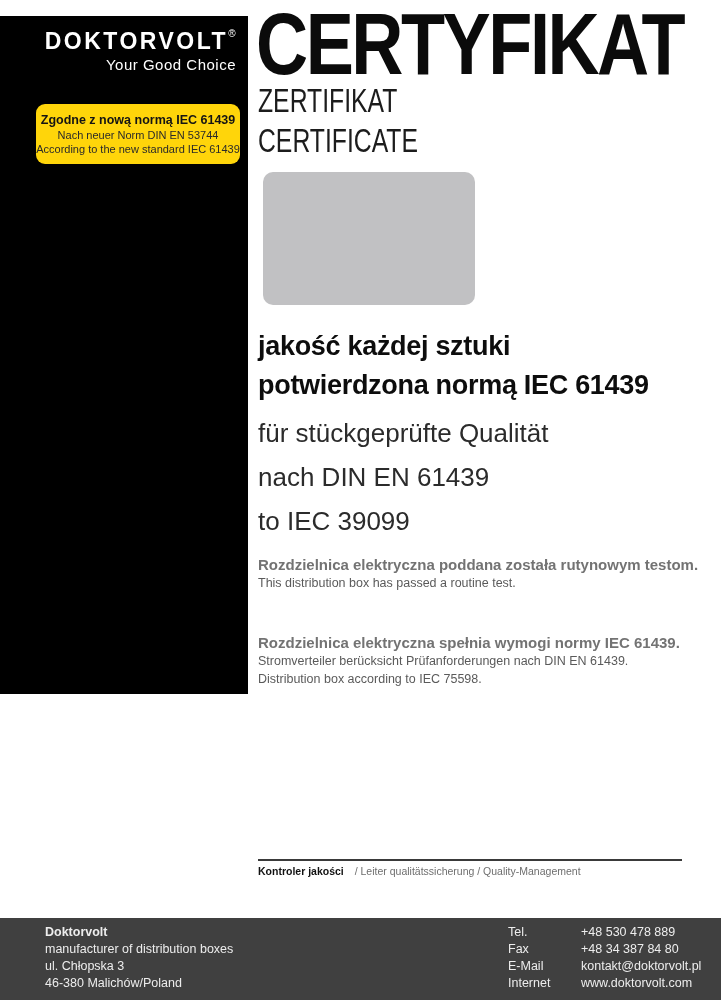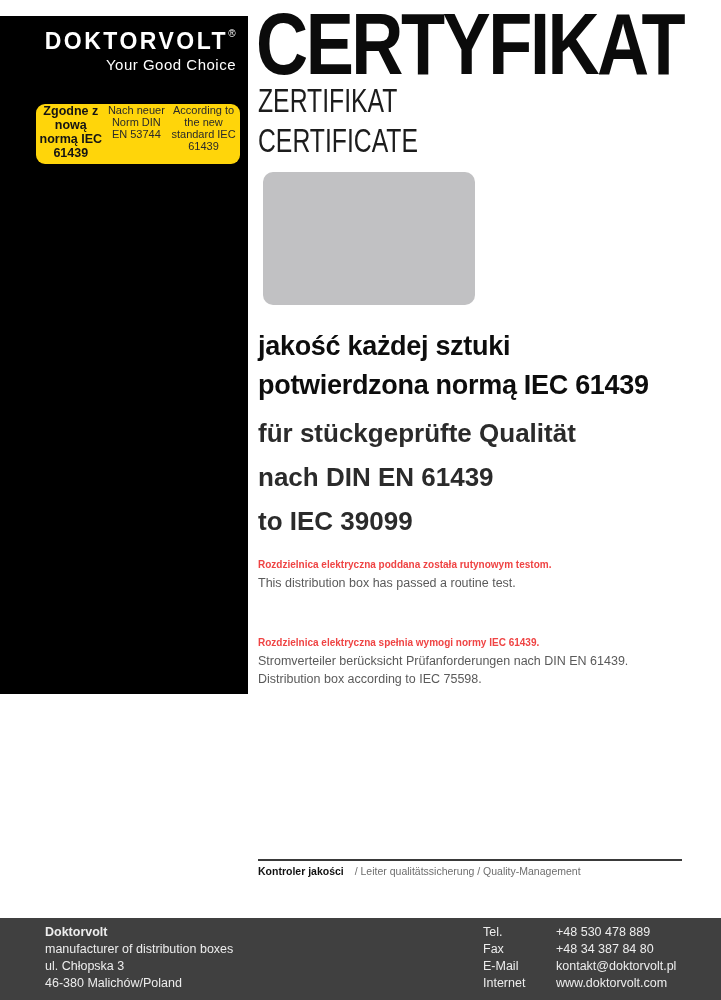--- a/index.html
+++ b/index.html
@@ -20,21 +20,21 @@
     white-space:nowrap;
   }
   .logo-reg { color:#ffffff; font-size:10px; vertical-align:top; font-weight:400; }
   .logo-tagline {
     color:#ffffff; font-size:15px; font-weight:300; letter-spacing:0.5px;
     margin-top:1px; padding-right:2px;
   }
   .badge {
     position:absolute; top:88px; left:36px; width:204px; height:60px;
     background:#ffd50a; border-radius:9px;
-    display:flex; flex-direction:row; justify-content:center;
+    display:flex; flex-direction:column; justify-content:center;
     text-align:center; gap:2px;
   }
   .badge-line1 { font-size:12.5px; font-weight:700; color:#141414; }
   .badge-line2, .badge-line3 { font-size:11px; font-weight:400; color:#2a2a2a; }
 
   
   .title-pl {
     position:absolute; left:256px; top:0; line-height:1;
     font-size:88px; font-weight:800; letter-spacing:-3px; color:#0b0b0b;
     transform:scaleX(0.82); transform-origin:left top; white-space:nowrap;
@@ -53,51 +53,51 @@
     background:#c1c1c3; border-radius:10px;
   }
 
   
   .statement { position:absolute; left:258px; top:327px; }
   .stmt-bold {
     font-size:27px; font-weight:700; color:#0d0d0d; line-height:39px;
     letter-spacing:-0.3px; white-space:nowrap;
   }
   .stmt-light {
-    font-size:26px; font-weight:700; color:#2b2b2b; line-height:32px;
+    font-size:26px; font-weight:400; color:#2b2b2b; line-height:32px;
     white-space:nowrap;
     margin-top:12px;
   }
   .stmt-light-group { margin-top:4px; }
 
   
   .para { position:absolute; left:258px; }
   .para-1 { top:556px; }
   .para-2 { top:634px; }
-  .para-bold { font-size:10px; font-weight:700; color:#ef4444; line-height:18px; white-space:nowrap; }
+  .para-bold { font-size:15px; font-weight:700; color:#737373; line-height:18px; white-space:nowrap; }
   .para-line { font-size:12.5px; font-weight:300; color:#5a5a5a; line-height:18px; white-space:nowrap; }
 
   
   .sig-line {
     position:absolute; left:258px; top:859px; width:424px; height:2px;
     background:#3a3a3a;
   }
   .sig-caption { position:absolute; left:258px; top:865px; font-size:10.5px; white-space:nowrap; }
   .sig-role-bold { font-weight:700; color:#111; }
   .sig-role-rest { font-weight:300; color:#6e6e6e;padding-left:8px; }
 
   
   .footer {
     position:absolute; left:0; top:918px; width:721px; height:82px;
     background:#404040; color:#ededed;
   }
   .footer-left { position:absolute; left:45px; top:6px; }
   .footer-company { font-size:12.5px; font-weight:700; line-height:17px; }
   .footer-addr { font-size:12.5px; font-weight:300; line-height:17px; white-space:nowrap; }
-  .footer-right { position:absolute; left:483px; top:6px; }
+  .footer-right { position:absolute; left:508px; top:6px; }
   .contact-row { line-height:17px; font-size:12.5px; font-weight:300; white-space:nowrap; }
   .c-label { display:inline-block; width:73px; }
   .c-value { display:inline-block; }
 </style>
 </head>
 <body>
 
 <div class="page">
 
   <div class="sidebar">

